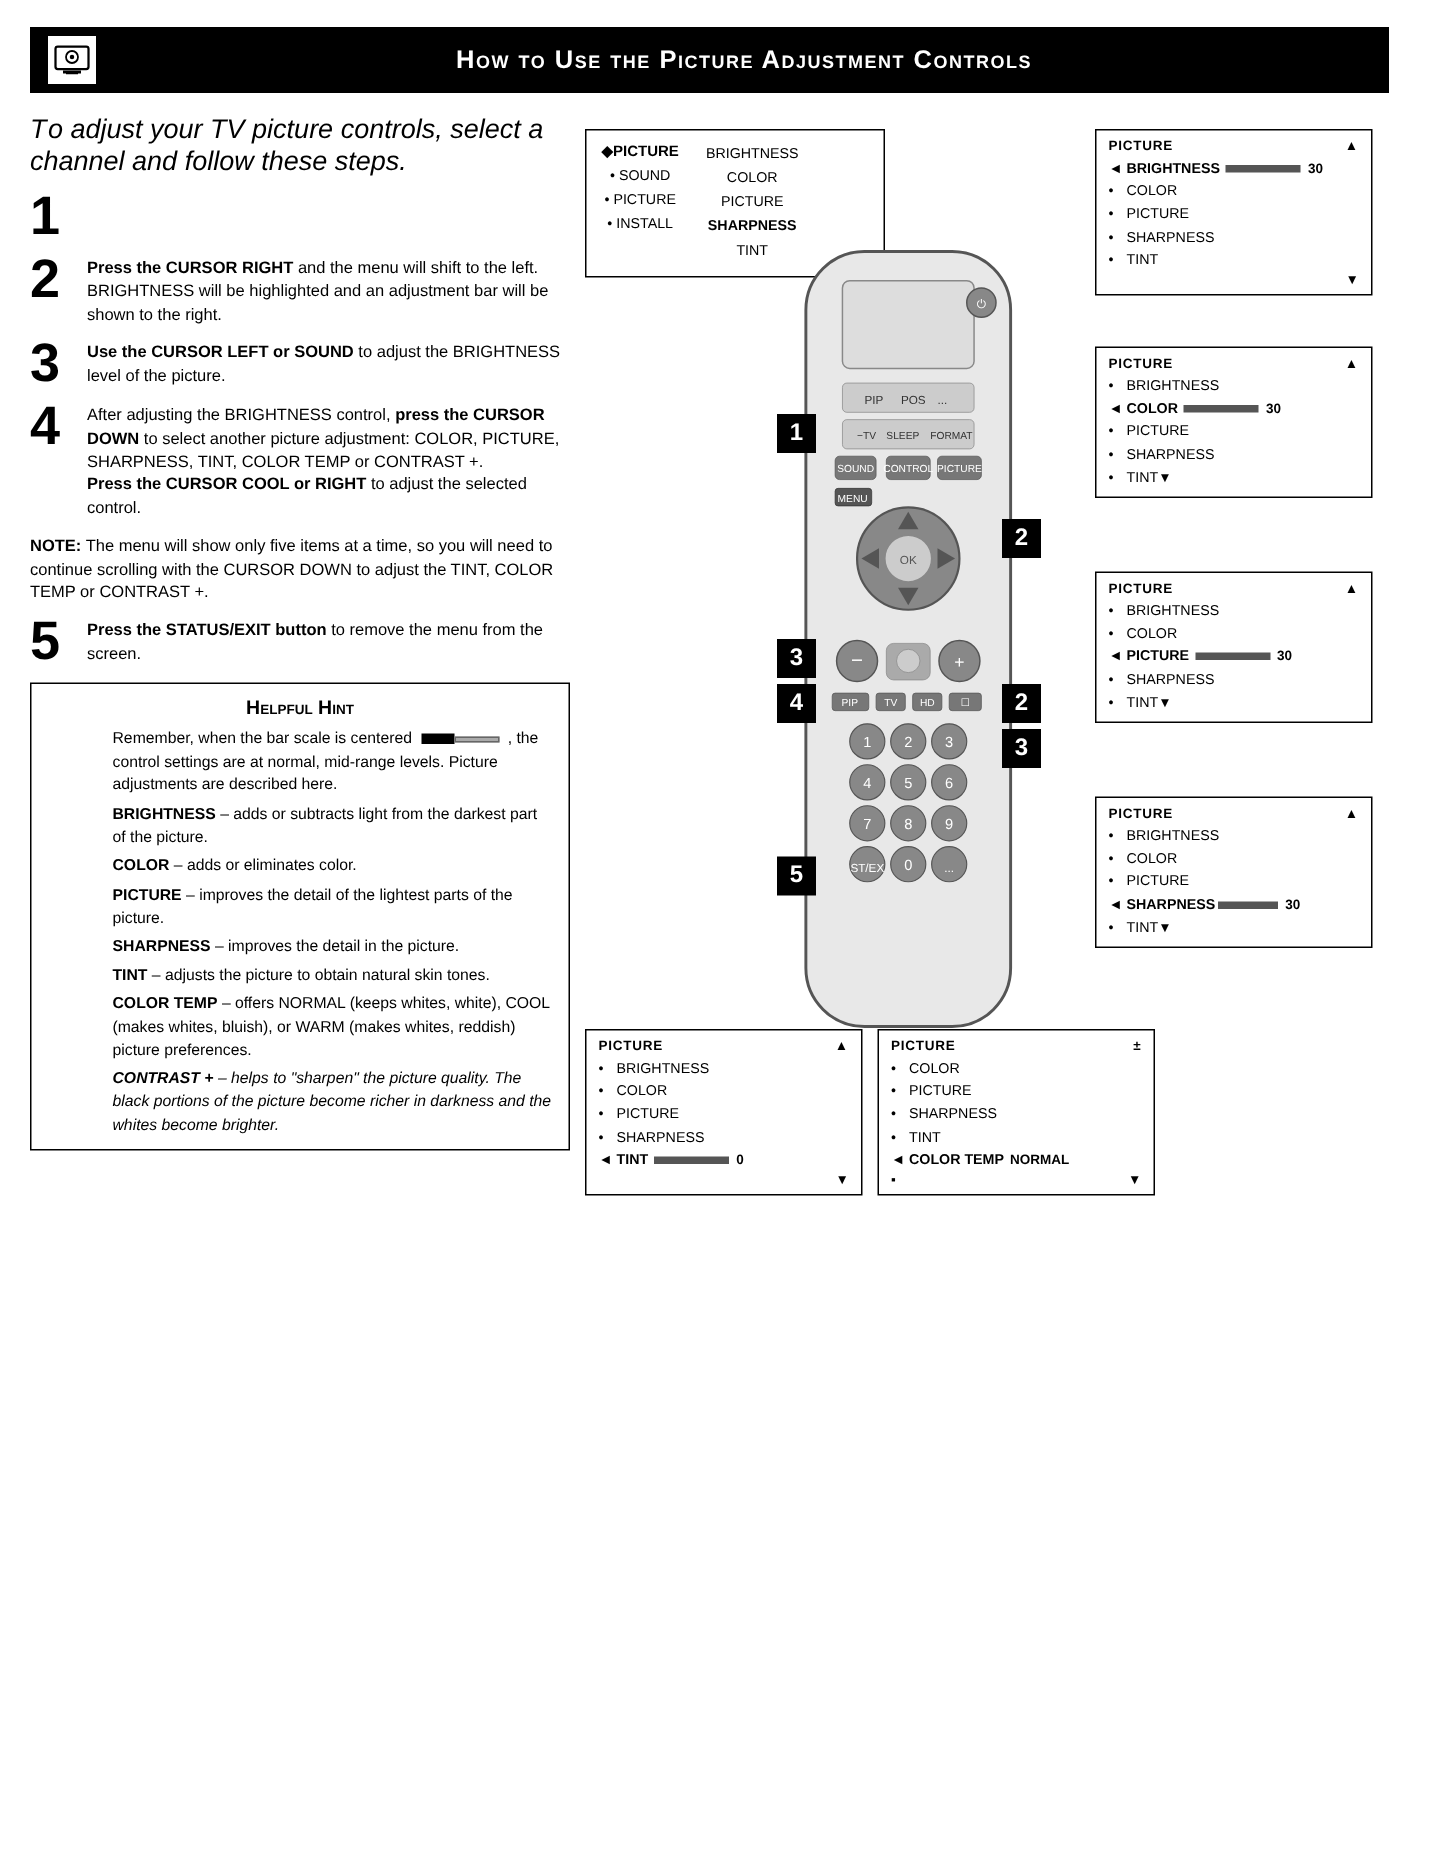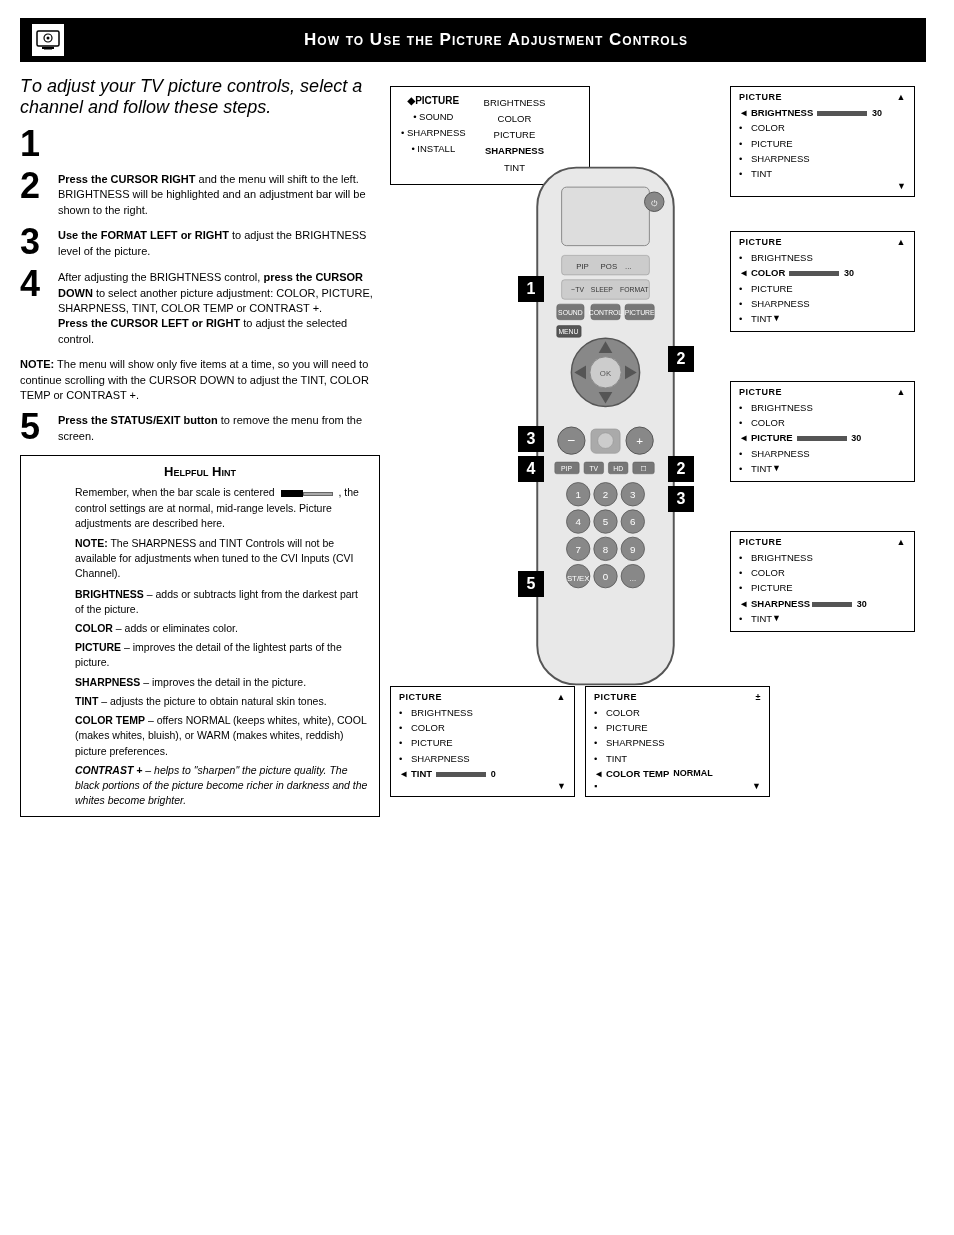--- a/index.html
+++ b/index.html
@@ -217,29 +217,29 @@
       <div class="step">
         <div class="step-num">2</div>
         <div class="step-content">
           <b>Press the CURSOR RIGHT</b> and the menu will shift to the left. BRIGHTNESS will be highlighted and an adjustment bar will be shown to the right.
         </div>
       </div>
 
       <div class="step">
         <div class="step-num">3</div>
         <div class="step-content">
-          <b>Use the FORMAT LEFT or RIGHT</b> to adjust the BRIGHTNESS level of the picture.
+          <b>Use the CURSOR LEFT or SOUND</b> to adjust the BRIGHTNESS level of the picture.
         </div>
       </div>
 
       <div class="step">
         <div class="step-num">4</div>
         <div class="step-content">
           After adjusting the BRIGHTNESS control, <b>press the CURSOR DOWN</b> to select another picture adjustment: COLOR, PICTURE, SHARPNESS, TINT, COLOR TEMP  or CONTRAST +.<br>
-          <b>Press the CURSOR LEFT or RIGHT</b> to adjust the selected control.
+          <b>Press the CURSOR COOL or RIGHT</b> to adjust the selected control.
         </div>
       </div>
 
       <div class="note-text">
         <b>NOTE:</b>  The menu will show only five items at a time, so you will need to continue scrolling with the CURSOR DOWN to adjust the TINT, COLOR TEMP or CONTRAST +.
       </div>
 
       <div class="step">
         <div class="step-num" style="font-size:36px;">5</div>
         <div class="step-content">
@@ -250,42 +250,41 @@
       <div class="hint-box">
         <div class="hint-title">Helpful Hint</div>
         <div class="hint-content">
           <p>Remember, when the bar scale is centered
             <span class="bar-scale">
               <span class="bar-left"></span>
               <span class="bar-right"></span>
             </span>
             , the control settings are at normal, mid-range levels. Picture adjustments are described here.
           </p>
-          <p style="margin-top:5px;"><b>NOTE:</b> The SHARPNESS and TINT Controls will not be available for adjustments when tuned to the CVI Inputs (CVI Channel).</p>
           <p style="margin-top:5px;"><b>BRIGHTNESS</b> – adds or subtracts light from the darkest part of the picture.</p>
           <p style="margin-top:4px;"><b>COLOR</b> – adds or eliminates color.</p>
           <p style="margin-top:4px;"><b>PICTURE</b> – improves the detail of the lightest parts of the picture.</p>
           <p style="margin-top:4px;"><b>SHARPNESS</b> – improves the detail in the picture.</p>
           <p style="margin-top:4px;"><b>TINT</b> – adjusts the picture to obtain natural skin tones.</p>
           <p style="margin-top:4px;"><b>COLOR TEMP</b> – offers NORMAL (keeps whites, white), COOL (makes whites, bluish), or WARM (makes whites, reddish) picture preferences.</p>
           <p style="margin-top:4px;font-style:italic;"><b>CONTRAST +</b> – helps to "sharpen" the picture quality. The black portions of the picture become richer in darkness and the whites become brighter.</p>
         </div>
       </div>
 
     </div>
 
     <div class="right-col">
       <div class="diagram-area" style="position:relative; width:560px; height:700px;">
 
         <div class="menu-panel main-menu" style="top:10px; left:0px; width:200px; padding:8px 10px;">
           <div style="display:flex; gap:18px;">
             <div>
               <div style="font-size:10px; font-weight:bold; margin-bottom:3px;">◆PICTURE</div>
               <div style="font-size:9.5px; line-height:1.7;">• SOUND</div>
-              <div style="font-size:9.5px; line-height:1.7;">• SHARPNESS</div>
+              <div style="font-size:9.5px; line-height:1.7;">• PICTURE</div>
               <div style="font-size:9.5px; line-height:1.7;">• INSTALL</div>
             </div>
             <div>
               <div style="font-size:9.5px; line-height:1.7;">BRIGHTNESS</div>
               <div style="font-size:9.5px; line-height:1.7;">COLOR</div>
               <div style="font-size:9.5px; line-height:1.7;">PICTURE</div>
               <div style="font-size:9.5px; font-weight:bold; line-height:1.7;">SHARPNESS</div>
               <div style="font-size:9.5px; line-height:1.7;">TINT</div>
             </div>
           </div>

